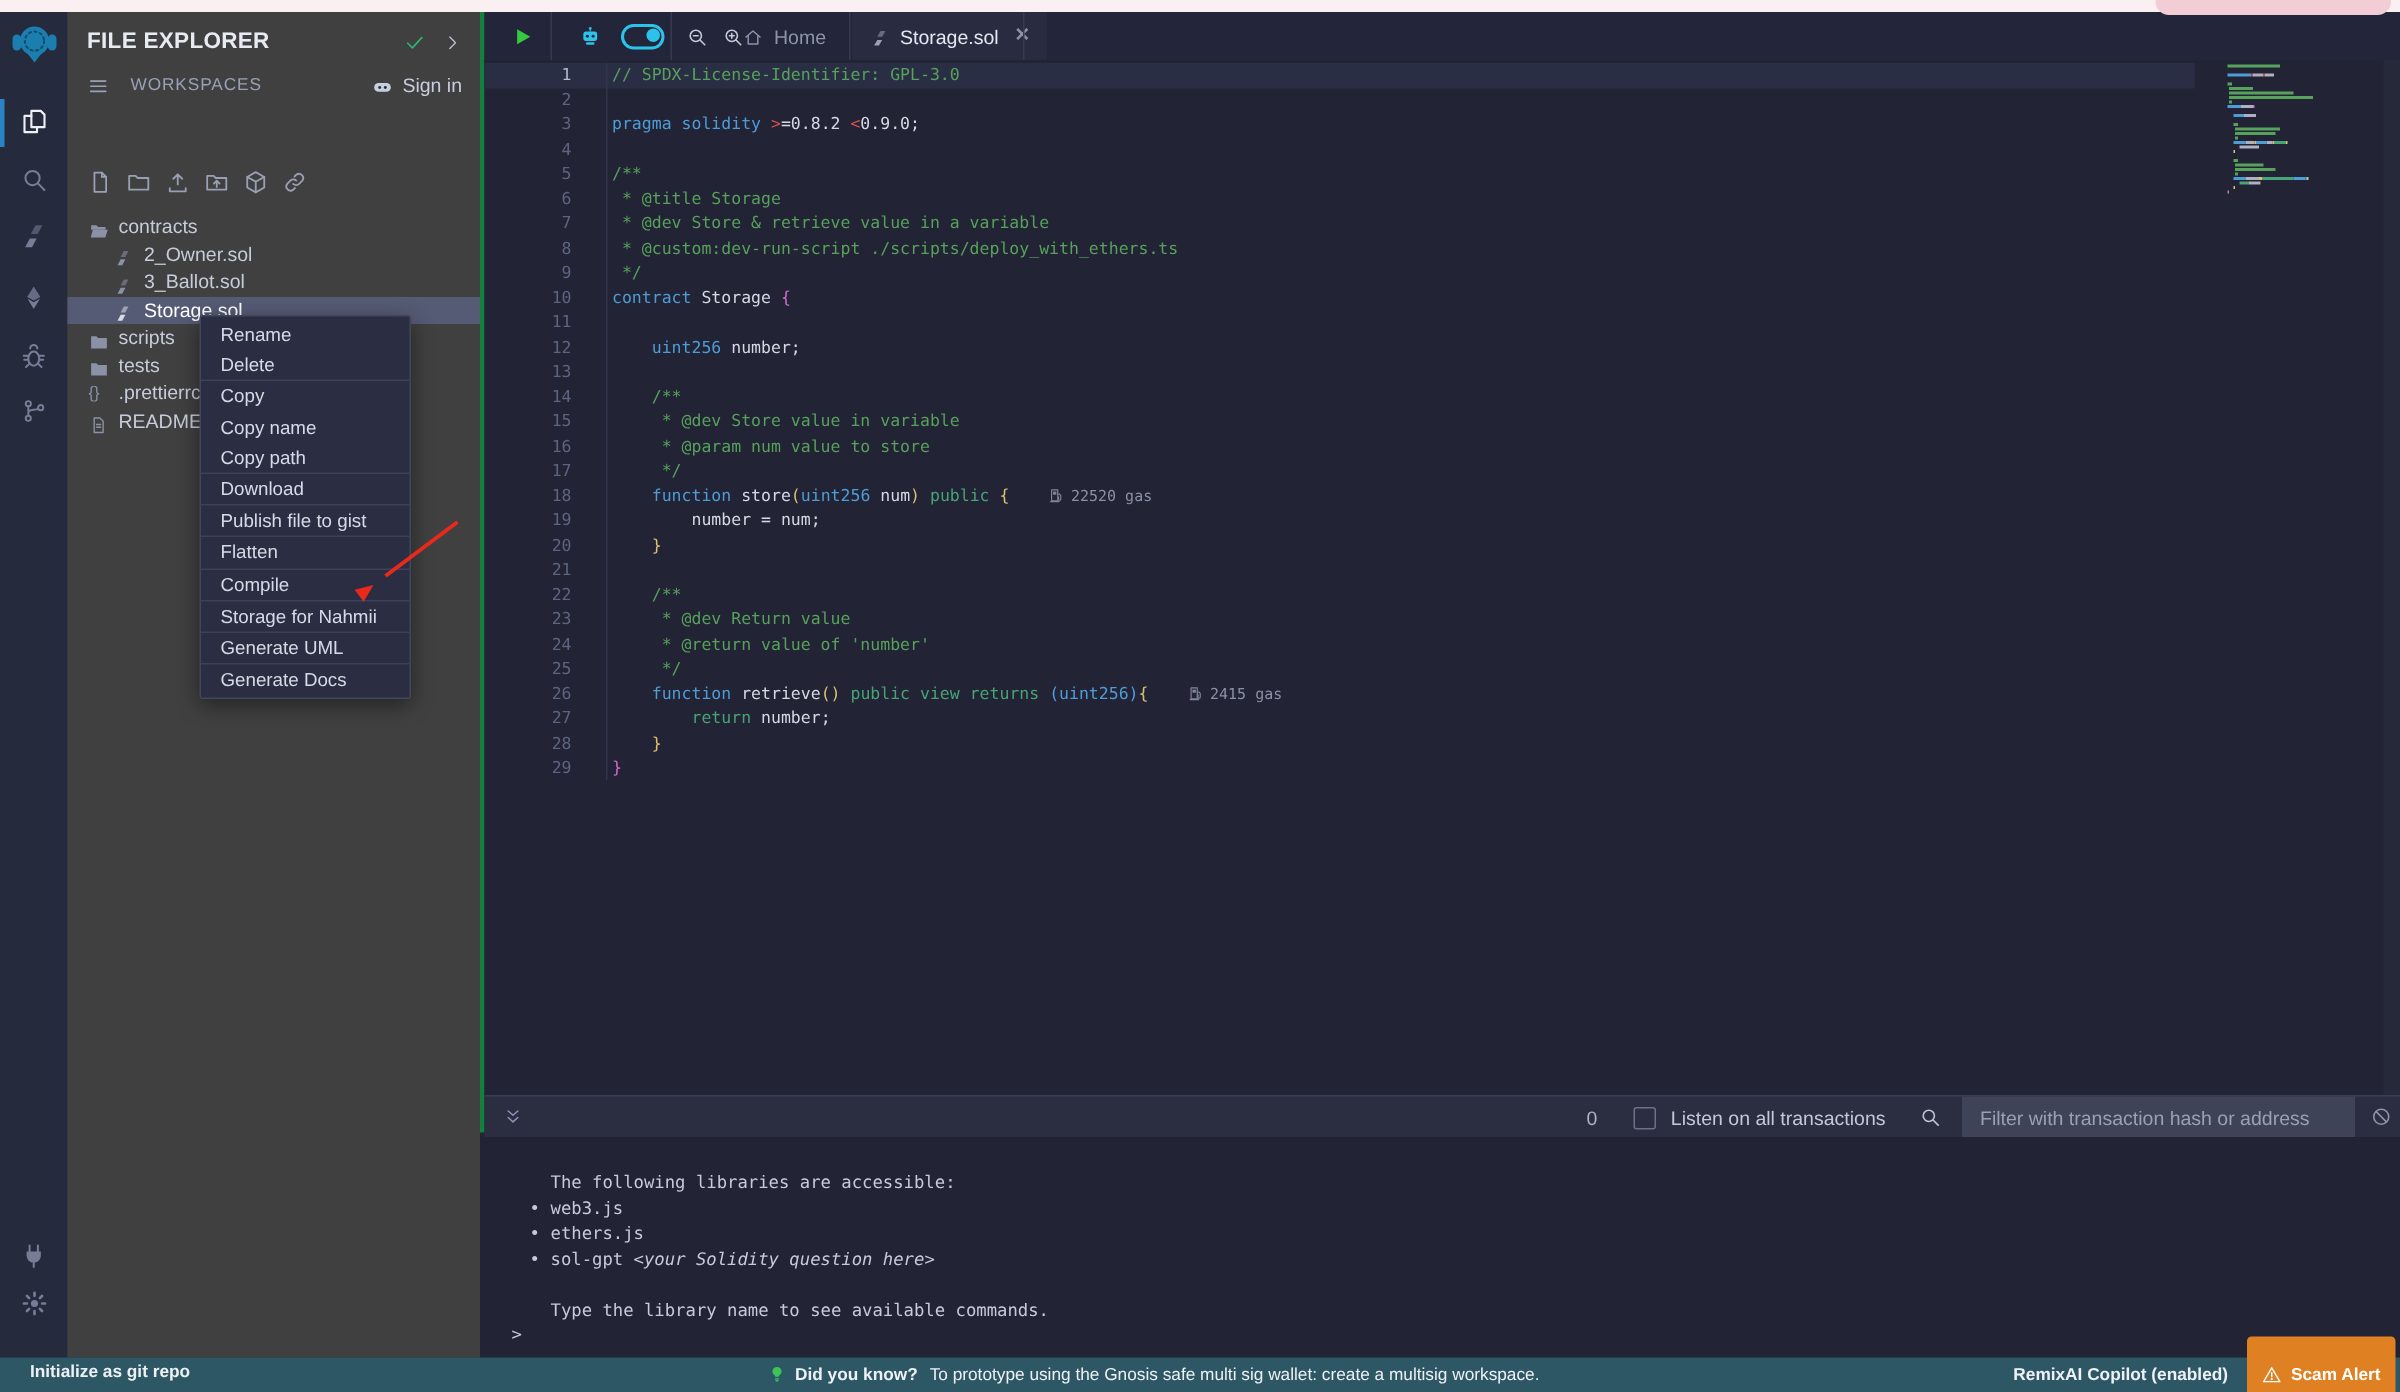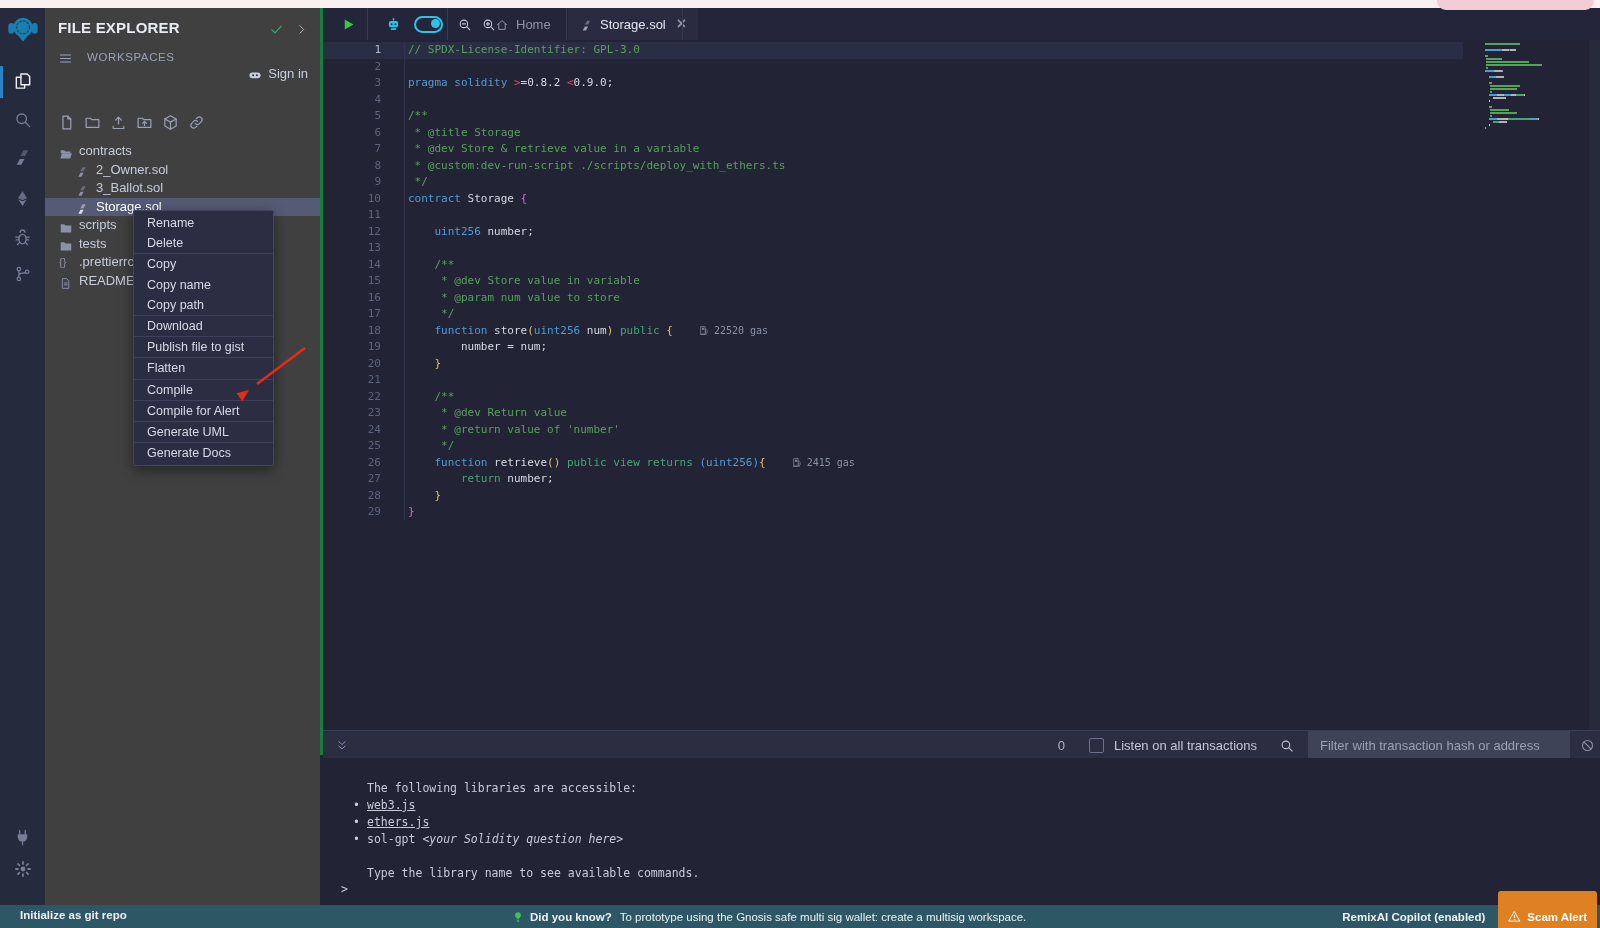--- a/index.html
+++ b/index.html
@@ -20,21 +20,21 @@
   .sb-indicator{position:absolute;left:0;top:58px;width:3px;height:32px;background:#2a83c5}
 
   
   .sidepanel{position:absolute;left:45px;top:0;width:275px;height:897px;background:#404040}
   .fe-header{position:absolute;left:13px;top:11px;right:10px;height:20px;color:#e9ebf3;font-size:15px;font-weight:bold;letter-spacing:.2px}
   .fe-check{position:absolute;right:36px;top:12px;color:#2bb673}
   .fe-chev{position:absolute;right:12px;top:12px;color:#b9bfce}
   .ws-row{position:absolute;left:13px;top:41px;right:10px;height:18px}
   .ws-burger{color:#9ba1b5;position:absolute;left:0;top:0}
   .ws-label{position:absolute;left:29px;top:2px;color:#9aa1b5;font-size:11.5px;letter-spacing:.6px}
-  .ws-signin{position:absolute;right:2px;top:17px;color:#c9cede;font-size:13px;cursor:pointer}
+  .ws-signin{position:absolute;right:2px;top:0;color:#c9cede;font-size:13px;cursor:pointer}
   .ws-signin .ic{margin-right:5px;color:#c9cede}
   .ws-select{position:absolute;left:13px;top:67px;width:249px;height:25px;background:#3b3f55;border-radius:4px;cursor:pointer}
   .ws-select .name{position:absolute;left:10px;top:4px;color:#dfe2ec;font-size:13px}
   .ws-select .stepper{position:absolute;right:5px;top:4px;color:#767d95}
   .fe-tools{position:absolute;left:13px;top:105px;height:20px;display:flex;gap:9px;color:#9aa0b4}
   .fe-tools .tool{cursor:pointer}
   .tree{position:absolute;left:0;top:134px;width:275px}
   .trow{position:relative;height:18.5px;line-height:18.5px;font-size:13px;color:#c7ccda;cursor:pointer;white-space:nowrap}
   .trow .tico{position:absolute;top:2px;color:#8b92a8}
   .trow .tlabel{position:absolute;top:0}
@@ -97,21 +97,21 @@
   .term-search{color:#c0c5d4;margin-right:14px;cursor:pointer}
   .term-filter{width:238px;height:28px;background:#3f4357;border:none;outline:none;color:#dfe2ec;
     font-size:13px;padding:0 12px;font-family:"Liberation Sans",sans-serif}
   .term-filter::placeholder{color:#9aa1b4}
   .term-ban{color:#8d93a8;margin:0 8px 0 10px;cursor:pointer}
   .terminal{position:absolute;left:0;top:750px;width:1280px;height:147px;background:#222334;
     font-family:"DejaVu Sans Mono",monospace;font-size:11.5px;color:#c6cbd9}
   .tlines{padding-top:22px}
   .tline{position:relative;height:17px;line-height:17px;padding-left:44px;white-space:pre}
   .tline .bullet{position:absolute;left:30px}
-  .tlink{text-decoration:underline;cursor:pointer}
+  .tlink{cursor:pointer}
   .titalic{font-style:italic}
   .tprompt{position:absolute;left:18px;bottom:9px;color:#c6cbd9}
 
   
   .statusbar{position:absolute;left:0;top:905px;width:1600px;height:23px;background:#2e5766;color:#eef1f4;z-index:6}
   .sb-left{position:absolute;left:20px;top:4px;font-size:11.5px;font-weight:600}
   .sb-center{position:absolute;left:512px;top:0;height:23px;display:flex;align-items:center;gap:6px;font-size:11.5px}
   .sb-center .bulb{color:#3cc556}
   .sb-center b{font-weight:bold;margin-right:2px}
   .sb-right{position:absolute;right:0;top:0;height:23px;display:flex;align-items:center}
@@ -478,21 +478,21 @@
     <div class="mi">Copy path</div>
     <div class="mdiv"></div>
     <div class="mi">Download</div>
     <div class="mdiv"></div>
     <div class="mi">Publish file to gist</div>
     <div class="mdiv"></div>
     <div class="mi">Flatten</div>
     <div class="mdiv"></div>
     <div class="mi">Compile</div>
     <div class="mdiv"></div>
-    <div class="mi">Compile for Alert</div>
+    <div class="mi">Storage for Nahmii</div>
     <div class="mdiv"></div>
     <div class="mi">Generate UML</div>
     <div class="mdiv"></div>
     <div class="mi">Generate Docs</div>
   </div>
 
 <svg class="red-arrow" width="80" height="64">
   <line x1="70" y1="10" x2="22" y2="46" stroke="#e8291c" stroke-width="2.6"></line>
   <polygon points="0,0 12,-5 12,5" fill="#e8291c" transform="translate(14,52) rotate(143)"></polygon>
 </svg>

